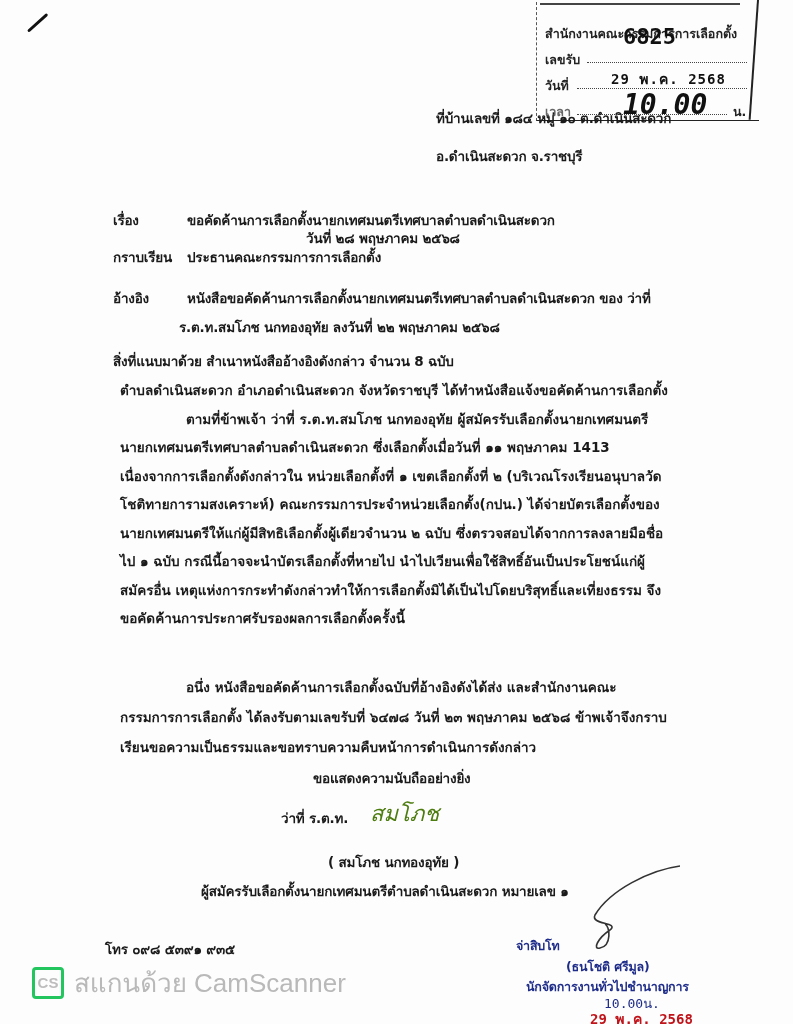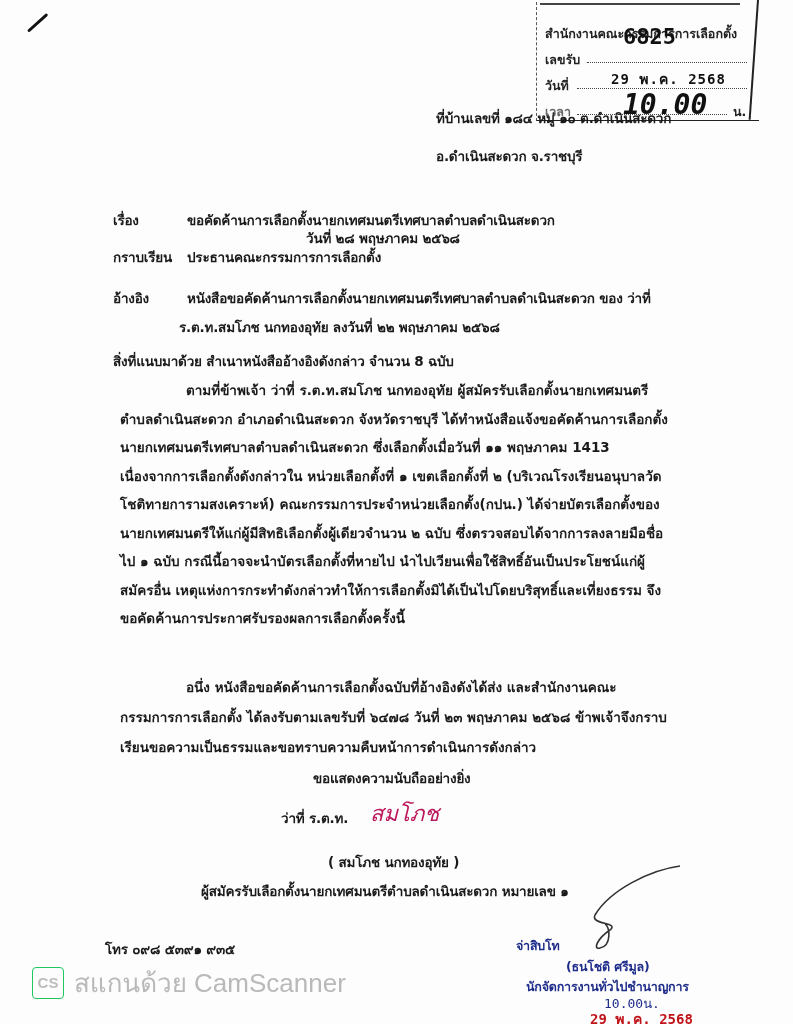--- a/index.html
+++ b/index.html
@@ -25,30 +25,30 @@
     position:absolute; left:757px; top:0px; width:2px; height:120px; background:#222;
     transform:rotate(4deg); transform-origin:top;
   }
   .stamp .row { position:absolute; left:8px; font-size:12.5px; font-weight:bold; color:#222; }
   .stamp .dots { position:absolute; border-bottom:1.5px dotted #444; }
   .hand { position:absolute; font-family:"DejaVu Sans Mono", monospace; color:#111; font-weight:bold; }
   .para { position:absolute; left:120px; width:590px; font-size:13.5px; font-weight:bold; line-height:28.5px; text-align:justify; }
   .line { display:block; white-space:nowrap; }
   .indent { padding-left:66px; }
   .sig {
-    position:absolute; font-family:"DejaVu Serif", serif; font-style:italic; color:#be185d;
+    position:absolute; font-family:"DejaVu Serif", serif; font-style:italic; color:#4d7c0f;
   }
   .blue { color:#1f2d8a; }
   .red { color:#c0141a; }
   .watermark {
     position:absolute; left:32px; top:962px; display:flex; align-items:center; gap:10px;
     color:#b9b9b9; font-size:26px; font-family:"Liberation Sans", sans-serif;
   }
   .cs-logo {
-    width:32px; height:32px; border:1px solid #22c55e; border-radius:4px;
+    width:32px; height:32px; border:3px solid #22c55e; border-radius:4px;
     font-size:15px; font-weight:bold; color:#bdbdbd; display:flex; align-items:center; justify-content:center;
     box-sizing:border-box;
   }
 </style>
 </head>
 <body>
 
 <div class="slash"></div>
 
 <div class="stamp-top"></div>
@@ -74,22 +74,22 @@
 <div class="abs t" style="left:113px; top:209px;">เรื่อง</div>
 <div class="abs t" style="left:187px; top:209px;">ขอคัดค้านการเลือกตั้งนายกเทศมนตรีเทศบาลตำบลดำเนินสะดวก</div>
 <div class="abs t" style="left:113px; top:246px;">กราบเรียน</div>
 <div class="abs t" style="left:187px; top:246px;">ประธานคณะกรรมการการเลือกตั้ง</div>
 <div class="abs t" style="left:113px; top:287px;">อ้างอิง</div>
 <div class="abs t" style="left:187px; top:287px;">หนังสือขอคัดค้านการเลือกตั้งนายกเทศมนตรีเทศบาลตำบลดำเนินสะดวก ของ ว่าที่</div>
 <div class="abs t" style="left:179px; top:316px;">ร.ต.ท.สมโภช นกทองอุทัย ลงวันที่ ๒๒ พฤษภาคม ๒๕๖๘</div>
 <div class="abs t" style="left:113px; top:350px;">สิ่งที่แนบมาด้วย สำเนาหนังสืออ้างอิงดังกล่าว จำนวน 8 ฉบับ</div>
 
 <div class="para" style="top:376px;">
+  <span class="line">ตำบลดำเนินสะดวก อำเภอดำเนินสะดวก จังหวัดราชบุรี ได้ทำหนังสือแจ้งขอคัดค้านการเลือกตั้ง</span>
   <span class="line indent">ตามที่ข้าพเจ้า ว่าที่ ร.ต.ท.สมโภช นกทองอุทัย ผู้สมัครรับเลือกตั้งนายกเทศมนตรี</span>
-  <span class="line">ตำบลดำเนินสะดวก อำเภอดำเนินสะดวก จังหวัดราชบุรี ได้ทำหนังสือแจ้งขอคัดค้านการเลือกตั้ง</span>
   <span class="line">นายกเทศมนตรีเทศบาลตำบลดำเนินสะดวก ซึ่งเลือกตั้งเมื่อวันที่ ๑๑ พฤษภาคม 1413</span>
   <span class="line">เนื่องจากการเลือกตั้งดังกล่าวใน หน่วยเลือกตั้งที่ ๑ เขตเลือกตั้งที่ ๒ (บริเวณโรงเรียนอนุบาลวัด</span>
   <span class="line">โชติทายการามสงเคราะห์) คณะกรรมการประจำหน่วยเลือกตั้ง(กปน.) ได้จ่ายบัตรเลือกตั้งของ</span>
   <span class="line">นายกเทศมนตรีให้แก่ผู้มีสิทธิเลือกตั้งผู้เดียวจำนวน ๒ ฉบับ ซึ่งตรวจสอบได้จากการลงลายมือชื่อ</span>
   <span class="line">ไป ๑ ฉบับ กรณีนี้อาจจะนำบัตรเลือกตั้งที่หายไป นำไปเวียนเพื่อใช้สิทธิ์อันเป็นประโยชน์แก่ผู้</span>
   <span class="line">สมัครอื่น เหตุแห่งการกระทำดังกล่าวทำให้การเลือกตั้งมิได้เป็นไปโดยบริสุทธิ์และเที่ยงธรรม จึง</span>
   <span class="line">ขอคัดค้านการประกาศรับรองผลการเลือกตั้งครั้งนี้</span>
 </div>
 
 <div class="para" style="top:672px; line-height:30px;">

